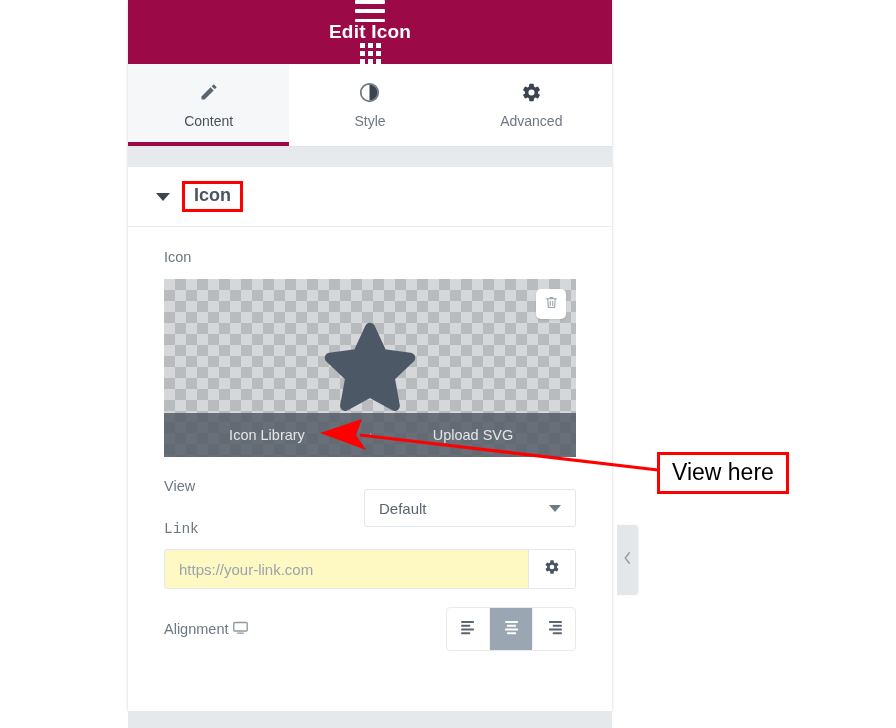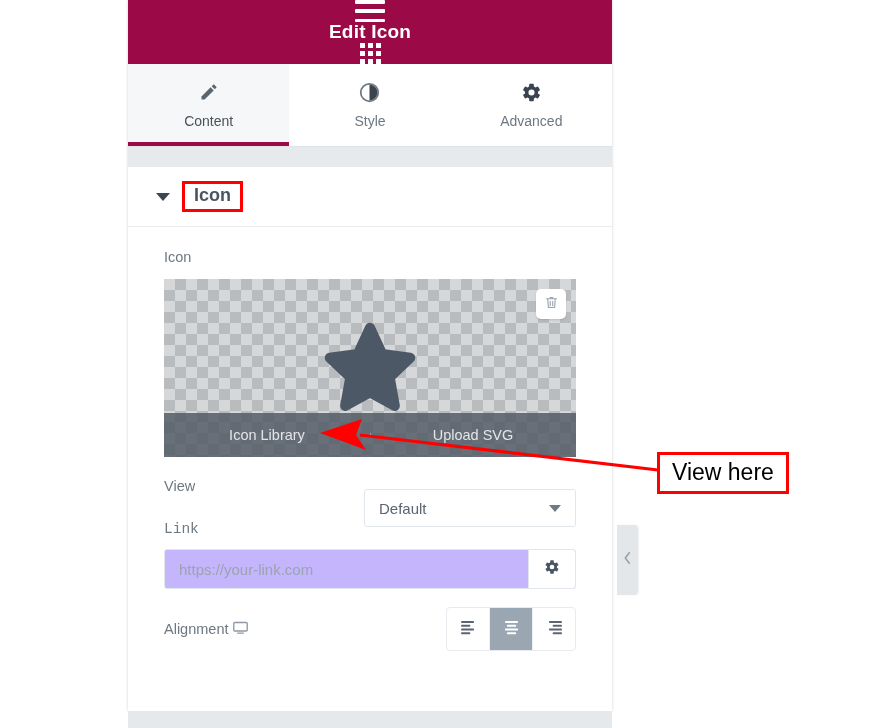--- a/index.html
+++ b/index.html
@@ -114,21 +114,21 @@
   }
   #select-view .val{font-size:15px;color:#5b6570;}
   .caret-sm{
     width:0;height:0;border-left:6px solid transparent;border-right:6px solid transparent;
     border-top:7px solid #6f7a85;
   }
 
   #link-label{margin-top:6px;font-family:Liberation Mono, monospace;}
   #link-row{
     margin-top:12px;display:flex;width:412px;height:40px;box-sizing:border-box;
-    border:1px solid #e2e7ec;border-radius:3px;overflow:hidden;background:#c4b5fd;
+    border:1px solid #e2e7ec;border-radius:3px;overflow:hidden;background:#fef9c3;
   }
   #link-input{
     flex:1;border:0;outline:0;padding:0 14px;font-size:15px;color:#4a5562;
     font-family:inherit;background:transparent;
   }
   #link-input::placeholder{color:#9aa4ae;}
   #link-gear{
     width:46px;border-left:1px solid #e2e7ec;display:flex;align-items:center;
     justify-content:center;cursor:pointer;background:#fff;
   }

